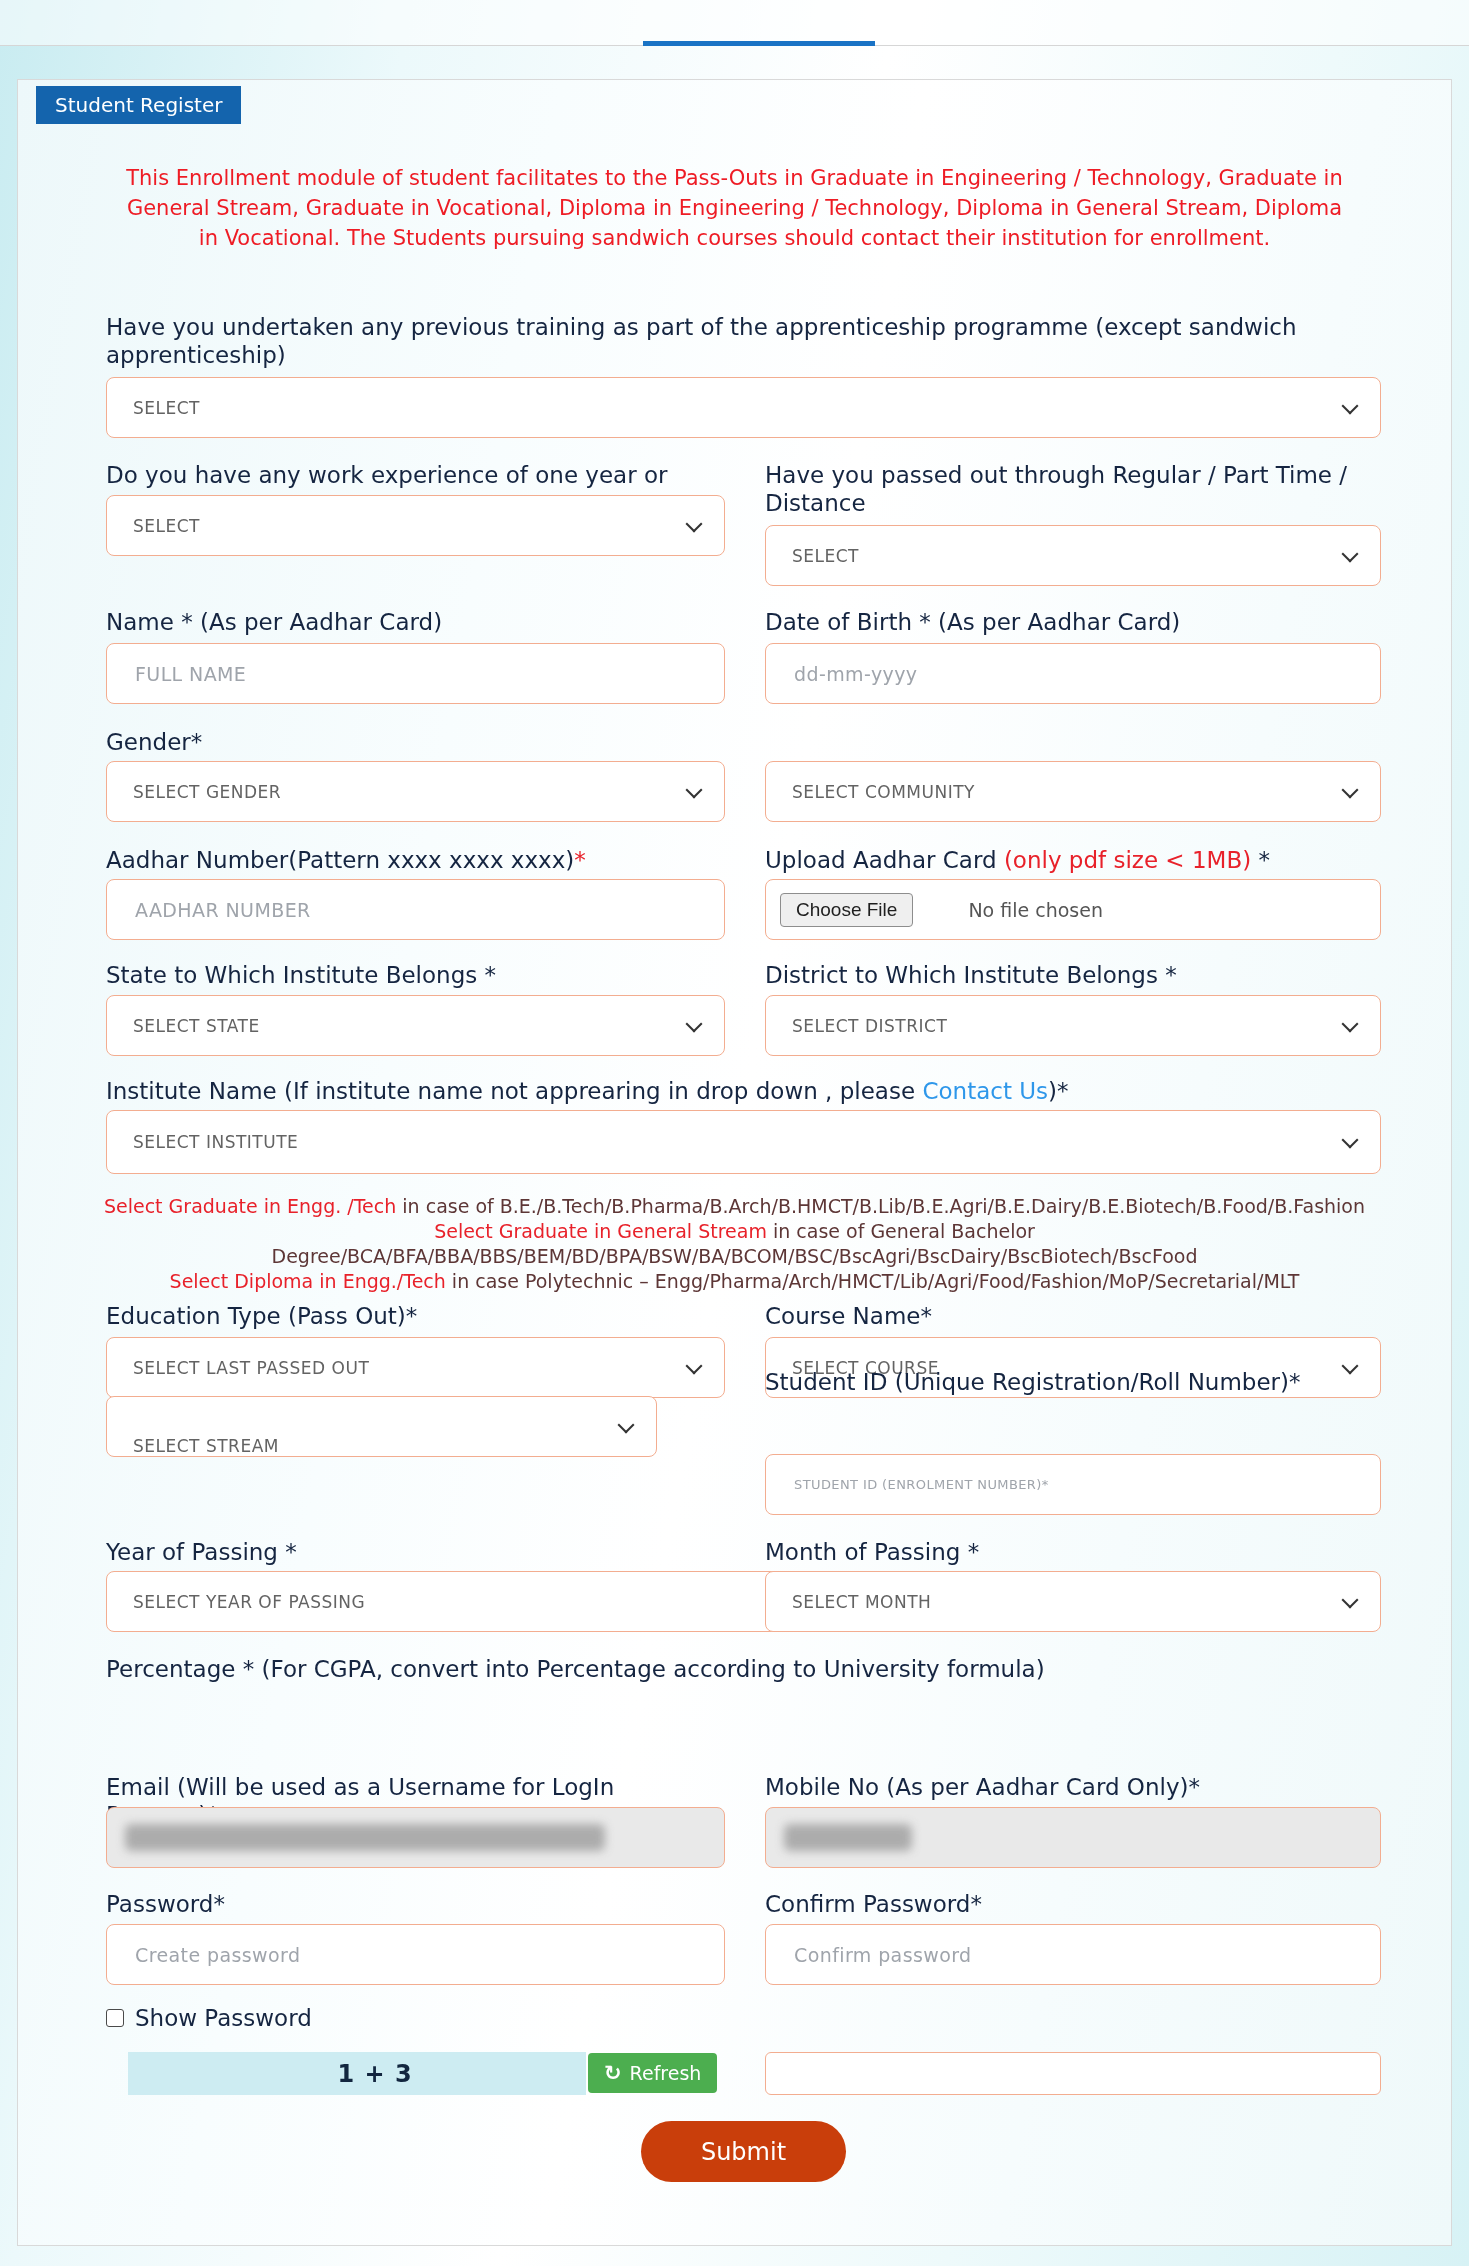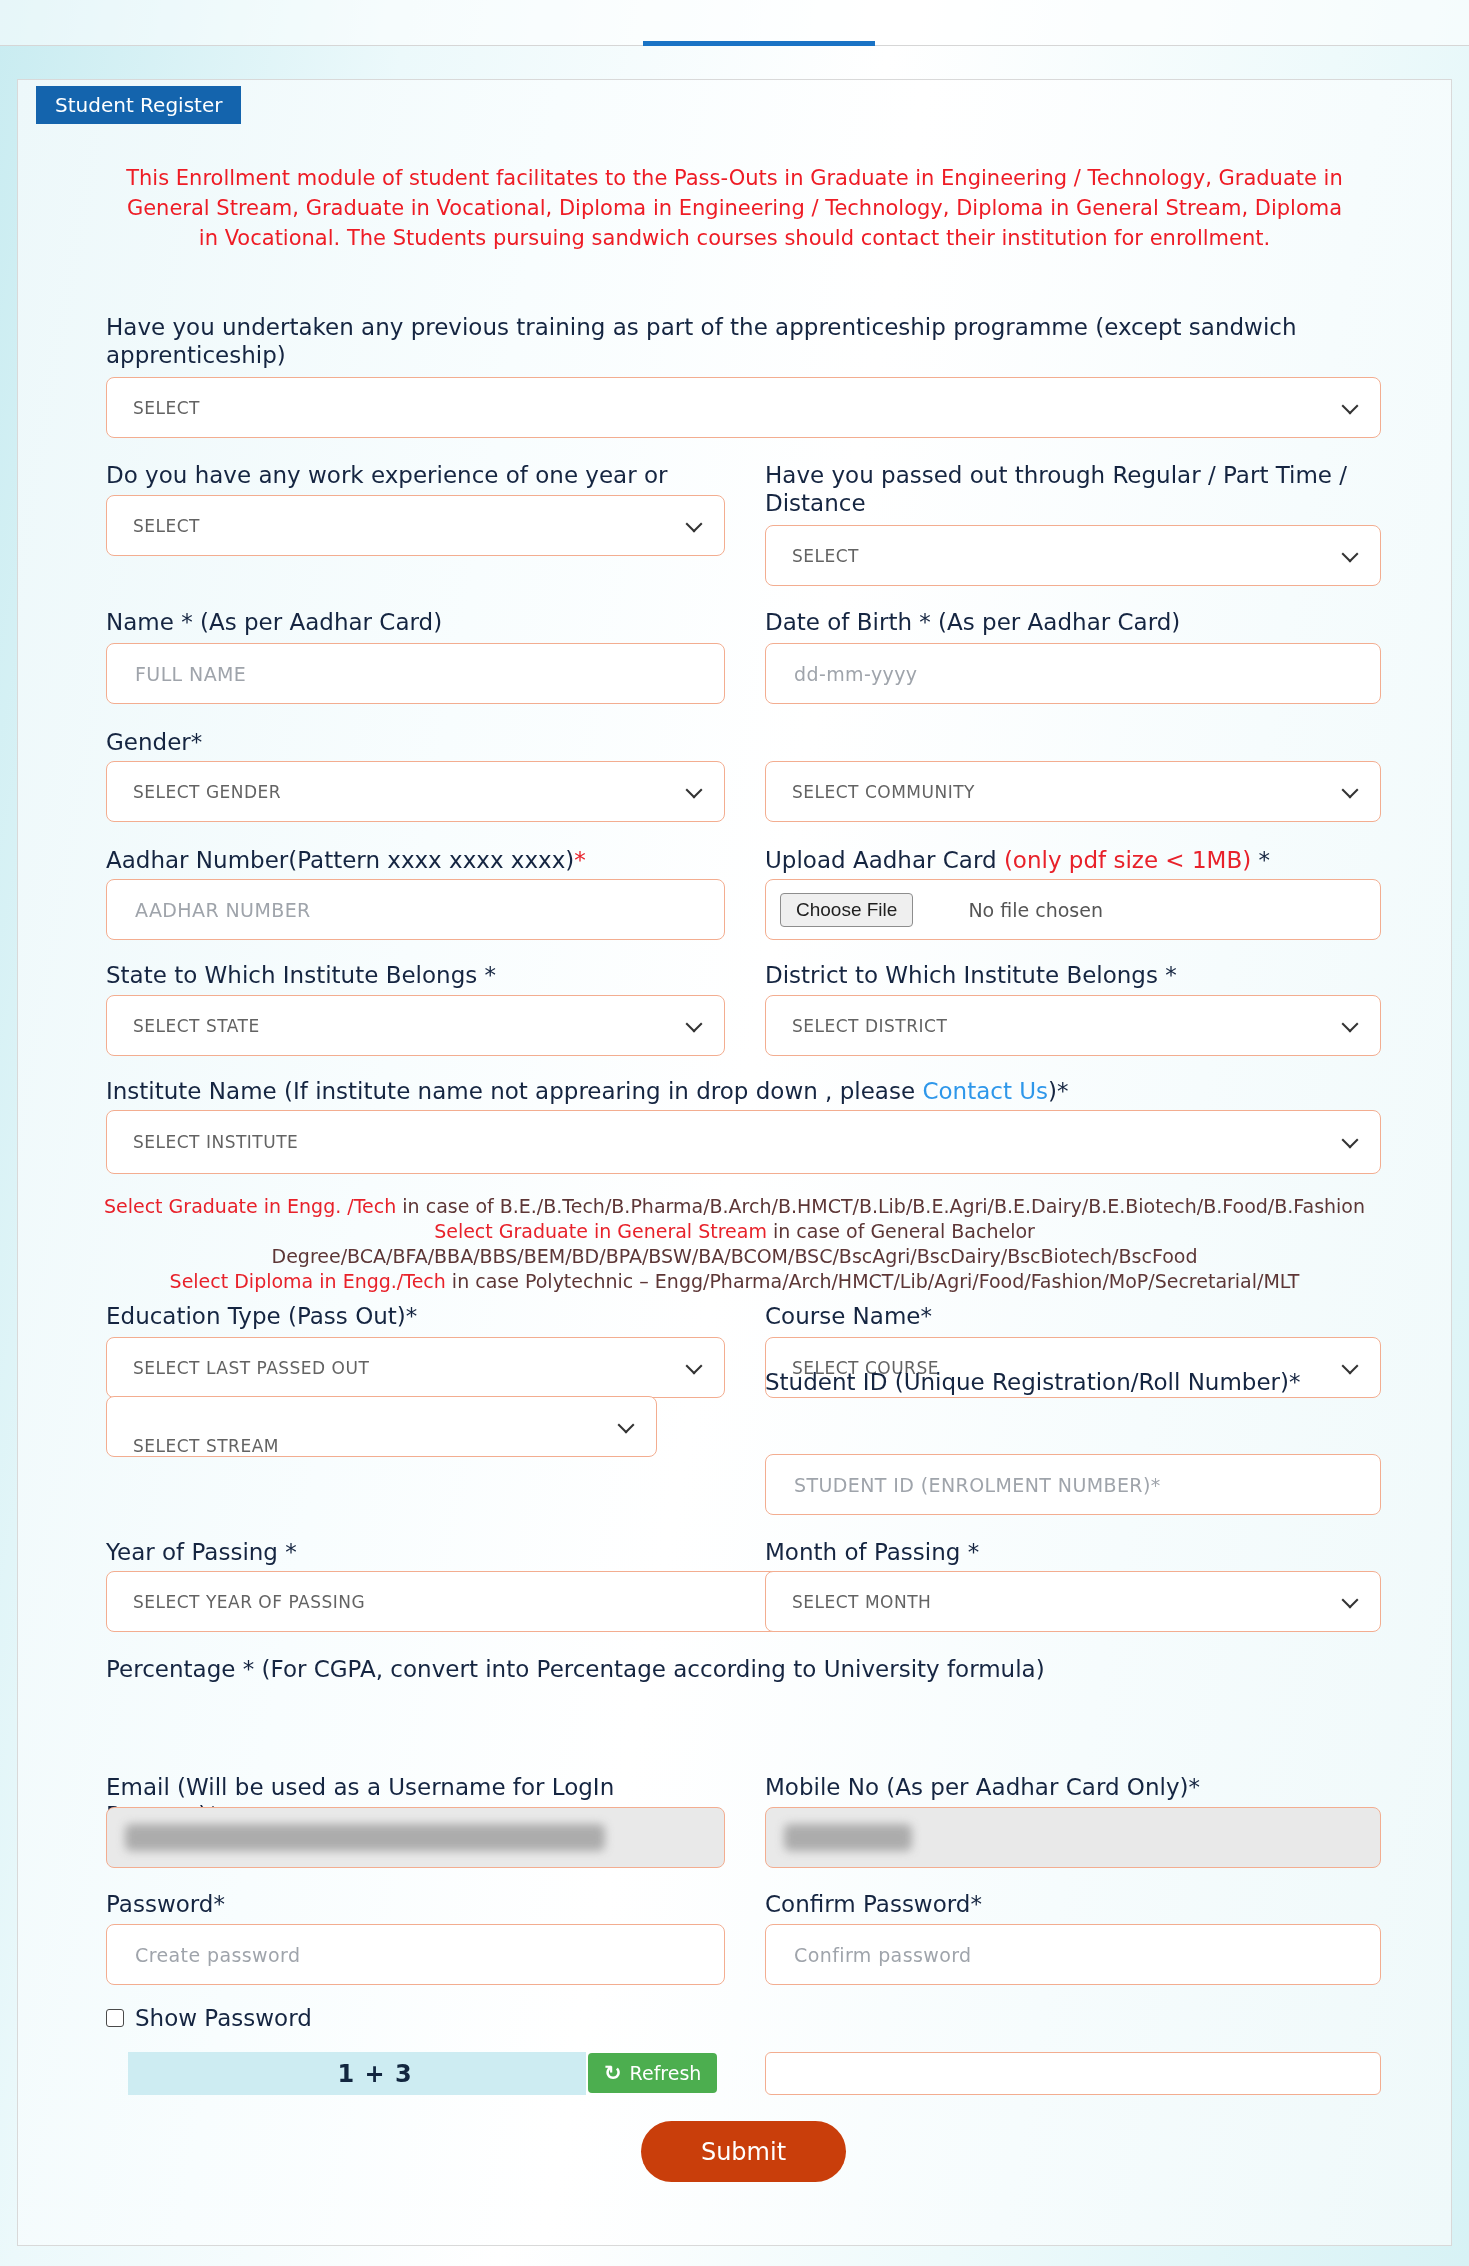--- a/index.html
+++ b/index.html
@@ -147,21 +147,21 @@
     <span class="chev"></span>
   </div>
 
   <div class="lbl" style="left:88px;top:1341px;width:619px;">Specialization *</div>
   <div class="ctl" style="left:88px;top:1316px;width:551px;align-items:flex-end;">
     <span class="val">SELECT STREAM</span>
     <span class="chev"></span>
   </div>
   <div class="lbl" style="left:747px;top:1288px;width:616px;">Student ID (Unique Registration/Roll Number)*</div>
   <div class="ctl" style="left:747px;top:1374px;width:616px;">
-    <input class="raw" style="font-size: 19px;" placeholder="STUDENT ID (ENROLMENT NUMBER)*">
+    <input class="raw" style="font-size: 13px;" placeholder="STUDENT ID (ENROLMENT NUMBER)*">
   </div>
 
   <div class="lbl" style="left:88px;top:1458px;width:619px;">Year of Passing *</div>
   <div class="ctl" style="left:88px;top:1491px;width:738px;">
     <span class="val">SELECT YEAR OF PASSING</span>
     <span class="chev"></span>
   </div>
   <div class="lbl" style="left:747px;top:1458px;width:616px;">Month of Passing *</div>
   <div class="ctl" style="left:747px;top:1491px;width:616px;">
     <span class="val">SELECT MONTH</span>

